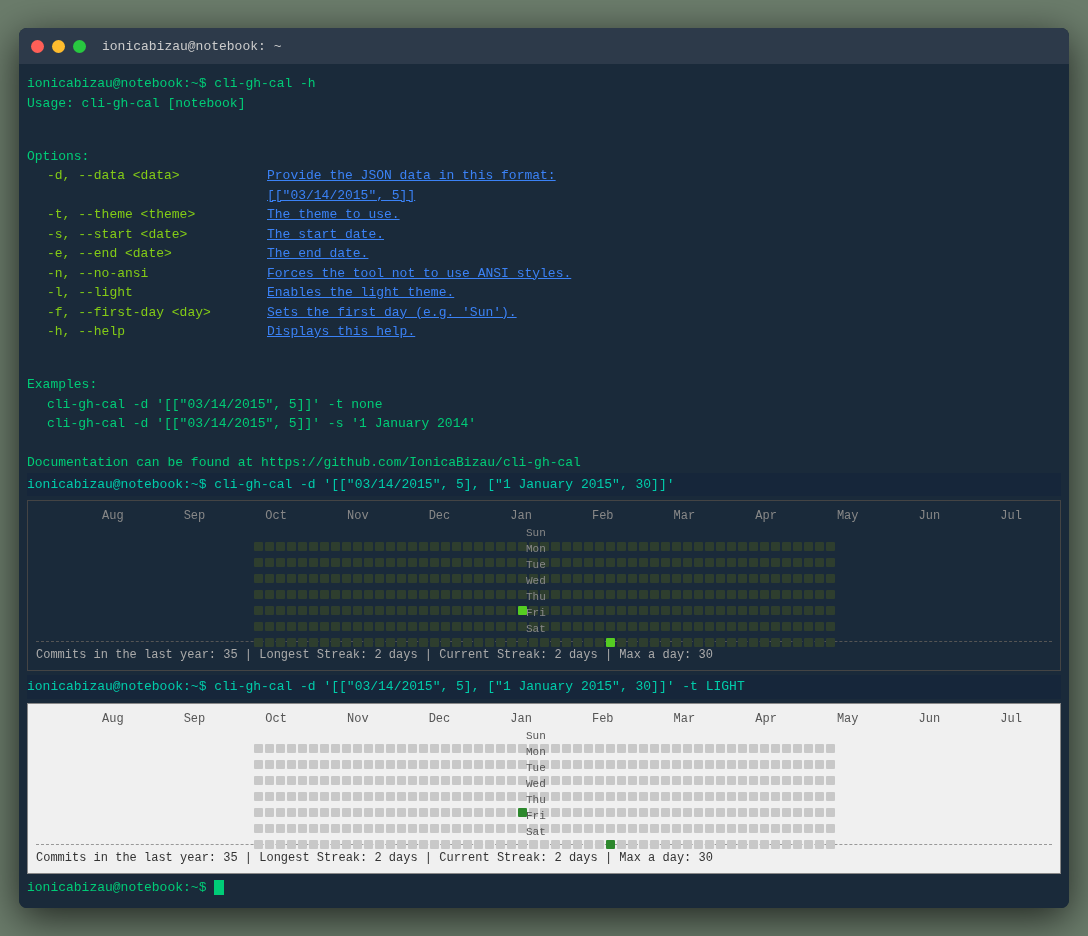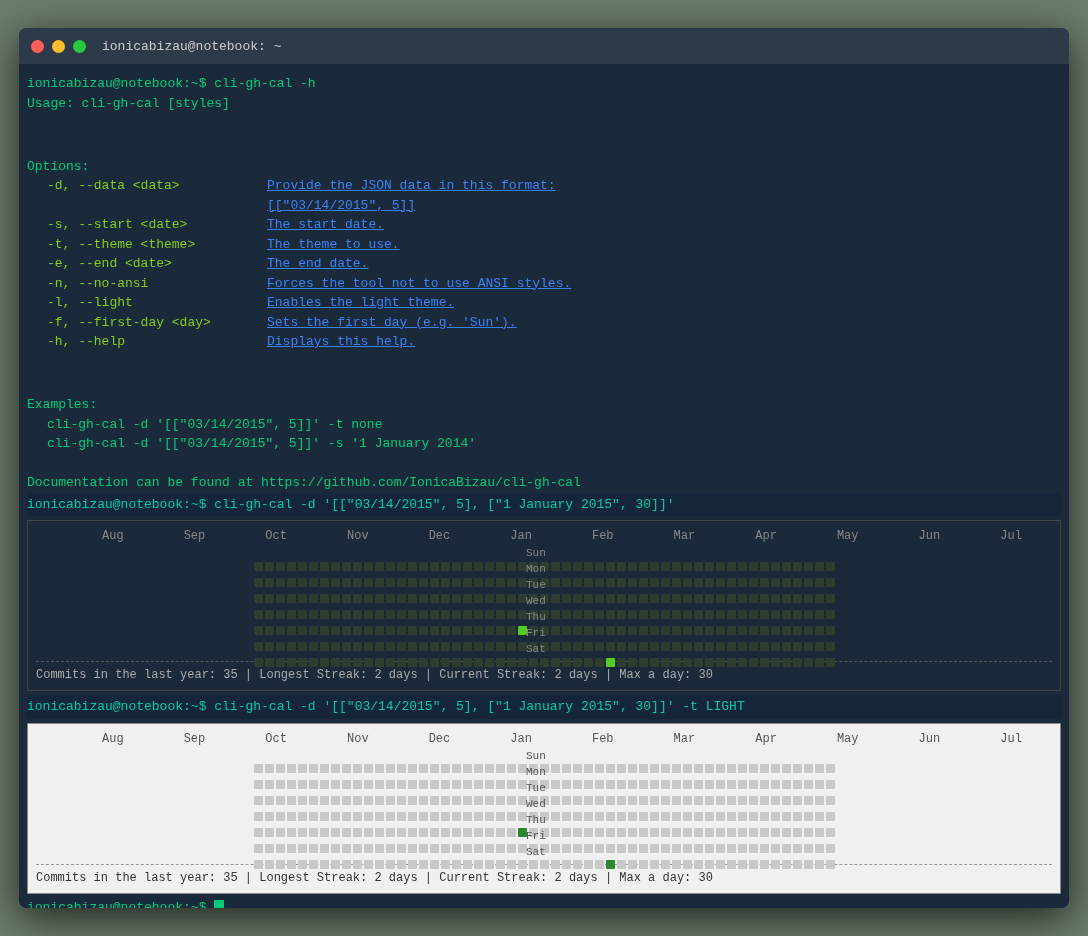--- a/index.html
+++ b/index.html
@@ -47,21 +47,21 @@
       overflow-y: auto;
       padding: 10px 8px;
       background: #1a2a3a;
       color: #00cc77;
       font-size: 13px;
       line-height: 1.5;
     }
     .terminal-body::-webkit-scrollbar { width: 6px; }
     .terminal-body::-webkit-scrollbar-thumb { background: #444; }
     .prompt { color: #00cc77; }
-    .section-header { color: #00cc77; margin-top: 24px; }
+    .section-header { color: #00cc77; margin-top: 14px; }
     .option-row { display: flex; padding-left: 20px; }
     .option-flag { color: #84cc16; min-width: 220px; }
     .option-desc { color: #3b82f6; text-decoration: underline; }
     .example-cmd { color: #00cc77; padding-left: 20px; }
     .doc-line { color: #00cc77; }
 
     
     .cal-container-dark {
       border: 1px solid #444;
       background: #1a2a3a;
@@ -153,40 +153,40 @@
     <div class="traffic-light tl-green"></div>
     <span class="title-text">ionicabizau@notebook: ~</span>
   </div>
 
   <div class="terminal-body">
 
     
     <div class="prompt">
       <span>ionicabizau@notebook:~$ cli-gh-cal -h</span>
     </div>
-    <div>Usage: cli-gh-cal [styles]</div>
+    <div>Usage: cli-gh-cal [notebook]</div>
     <br>
     <div class="section-header">Options:</div>
 
     
     <div class="option-row">
       <span class="option-flag">-d, --data &lt;data&gt;</span>
       <span class="option-desc">Provide the JSON data in this format:</span>
     </div>
     <div class="option-row">
       <span class="option-flag"></span>
       <span class="option-desc">[["03/14/2015", 5]]</span>
     </div>
     <div class="option-row">
+      <span class="option-flag">-t, --theme &lt;theme&gt;</span>
+      <span class="option-desc">The theme to use.</span>
+    </div>
+    <div class="option-row">
       <span class="option-flag">-s, --start &lt;date&gt;</span>
       <span class="option-desc">The start date.</span>
-    </div>
-    <div class="option-row">
-      <span class="option-flag">-t, --theme &lt;theme&gt;</span>
-      <span class="option-desc">The theme to use.</span>
     </div>
     <div class="option-row">
       <span class="option-flag">-e, --end &lt;date&gt;</span>
       <span class="option-desc">The end date.</span>
     </div>
     <div class="option-row">
       <span class="option-flag">-n, --no-ansi</span>
       <span class="option-desc">Forces the tool not to use ANSI styles.</span>
     </div>
     <div class="option-row">

